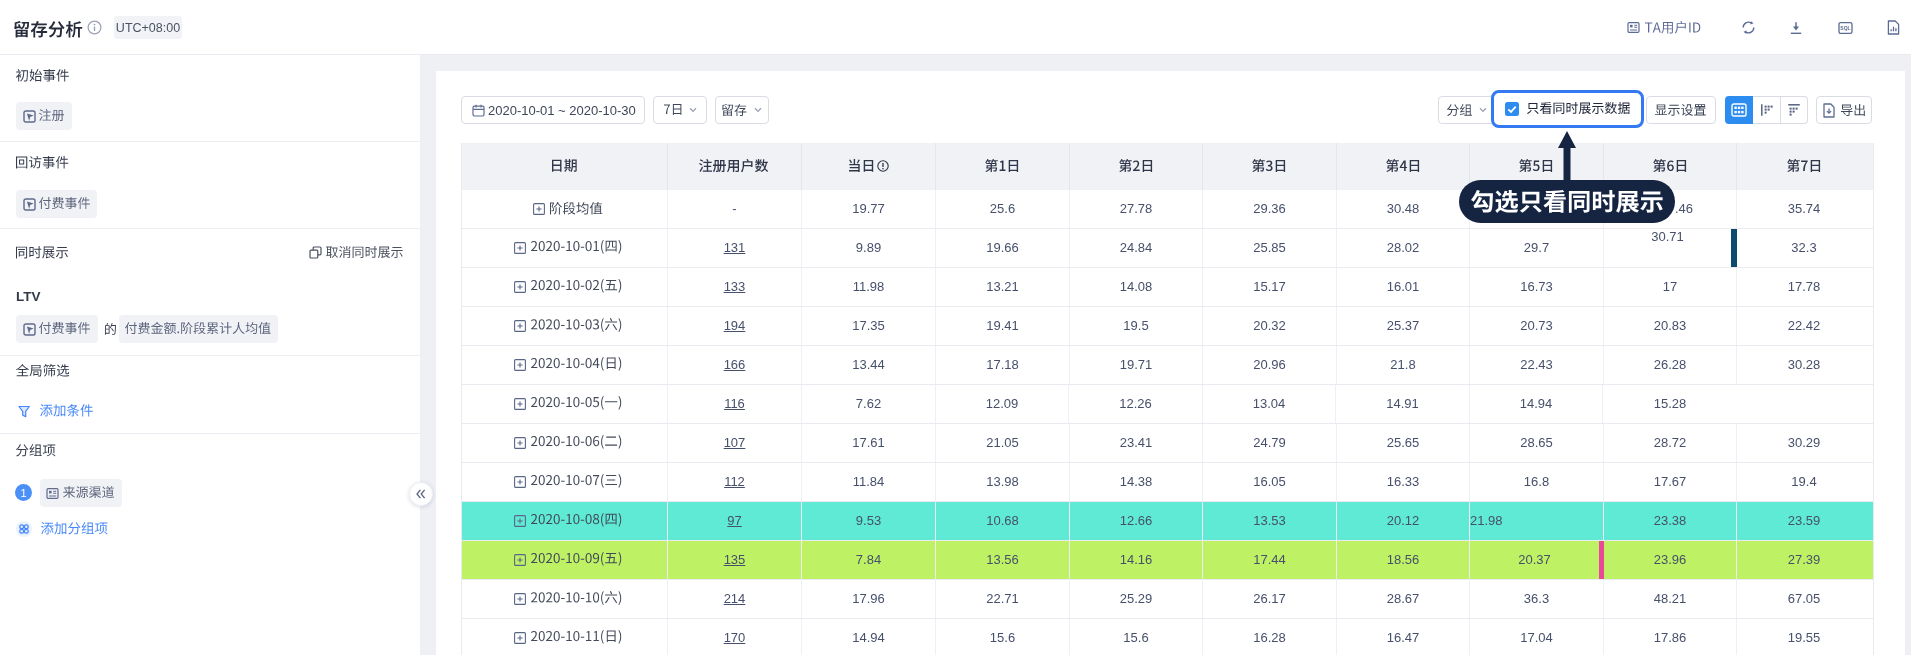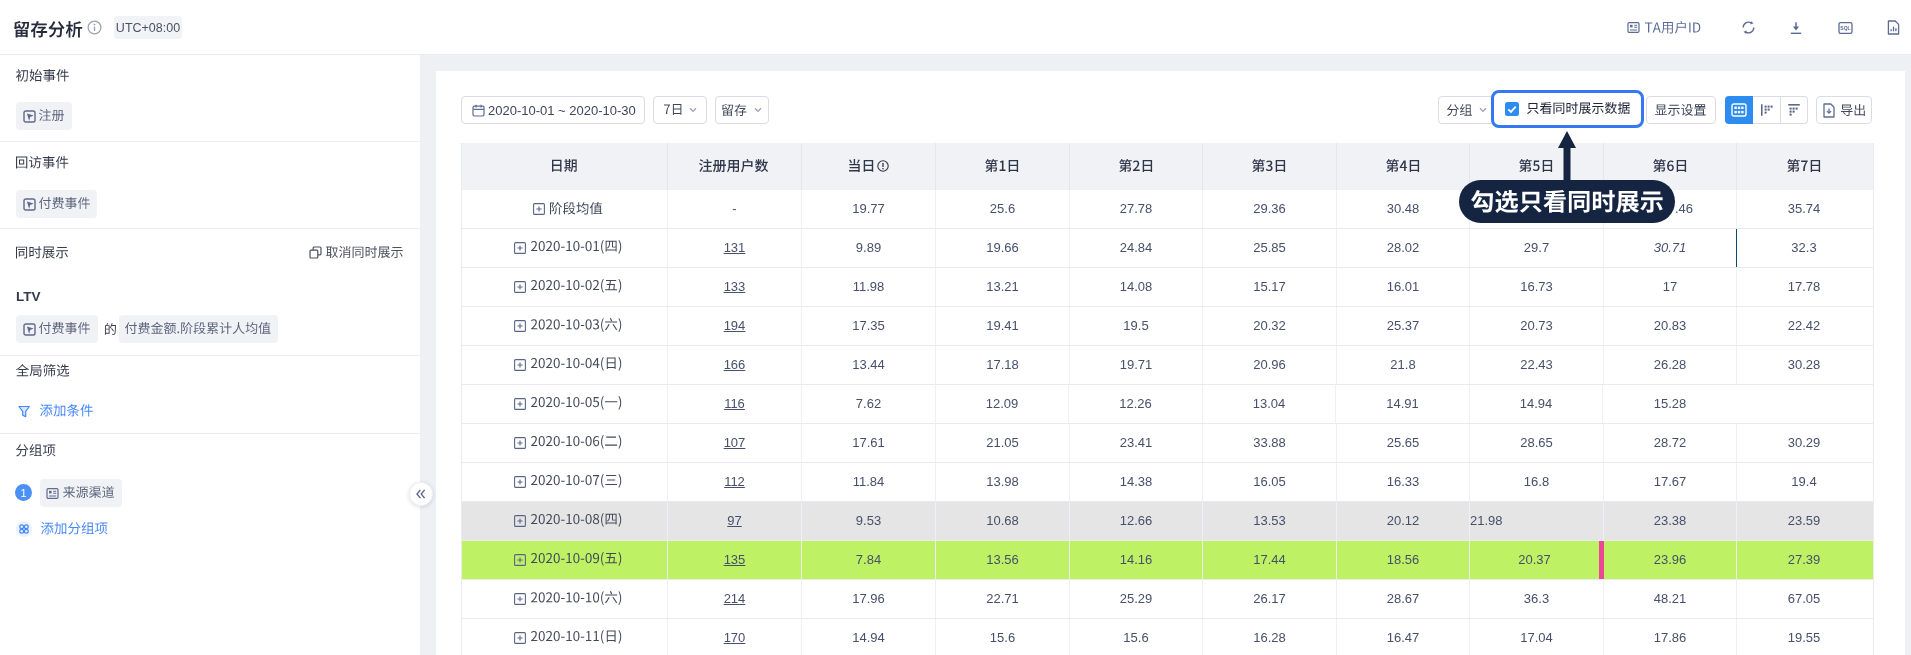--- a/index.html
+++ b/index.html
@@ -383,21 +383,21 @@
       </div>
       <div style="width:134px;box-sizing:border-box;border-right:1px solid #eef0f5;display:flex;align-items:center;justify-content:center;gap:5px;">
         <span class="num">25.85</span>
       </div>
       <div style="width:133px;box-sizing:border-box;border-right:1px solid #eef0f5;display:flex;align-items:center;justify-content:center;gap:5px;">
         <span class="num">28.02</span>
       </div>
       <div style="width:134px;box-sizing:border-box;border-right:1px solid #eef0f5;display:flex;align-items:center;justify-content:center;gap:5px;">
         <span class="num">29.7</span>
       </div>
-      <div style="width:133px;box-sizing:border-box;border-right:1px solid #0c4a6e;display:flex;align-items:center;justify-content:center;gap:5px;font-style:italic;">
+      <div style="width:133px;box-sizing:border-box;border-right:6px solid #0c4a6e;display:flex;justify-content:center;gap:5px;">
         <span class="num">30.71</span>
       </div>
       <div style="width:134px;box-sizing:border-box;display:flex;align-items:center;justify-content:center;gap:5px;">
         <span class="num">32.3</span>
       </div>
     </div>
     <div style="display:flex;height:39px;border-bottom:1px solid #e9ebf1;box-sizing:border-box;background:#fff;">
       <div style="width:206px;box-sizing:border-box;border-right:1px solid #eef0f5;display:flex;align-items:center;justify-content:center;gap:5px;">
         <span style="display:flex;align-items:center;gap:5px;transform:translateX(4px);">
           <svg width="12" height="12" viewBox="0 0 12 12">
@@ -572,21 +572,21 @@
       <div style="width:134px;box-sizing:border-box;border-right:1px solid #eef0f5;display:flex;align-items:center;justify-content:center;gap:5px;">
         <span class="num">17.61</span>
       </div>
       <div style="width:134px;box-sizing:border-box;border-right:1px solid #eef0f5;display:flex;align-items:center;justify-content:center;gap:5px;">
         <span class="num">21.05</span>
       </div>
       <div style="width:133px;box-sizing:border-box;border-right:1px solid #eef0f5;display:flex;align-items:center;justify-content:center;gap:5px;">
         <span class="num">23.41</span>
       </div>
       <div style="width:134px;box-sizing:border-box;border-right:1px solid #eef0f5;display:flex;align-items:center;justify-content:center;gap:5px;">
-        <span class="num">33.88</span>
+        <span class="num">24.79</span>
       </div>
       <div style="width:133px;box-sizing:border-box;border-right:1px solid #eef0f5;display:flex;align-items:center;justify-content:center;gap:5px;">
         <span class="num">25.65</span>
       </div>
       <div style="width:134px;box-sizing:border-box;border-right:1px solid #eef0f5;display:flex;align-items:center;justify-content:center;gap:5px;">
         <span class="num">28.65</span>
       </div>
       <div style="width:133px;box-sizing:border-box;border-right:1px solid #eef0f5;display:flex;align-items:center;justify-content:center;gap:5px;">
         <span class="num">28.72</span>
       </div>
@@ -627,21 +627,21 @@
       <div style="width:134px;box-sizing:border-box;border-right:1px solid #eef0f5;display:flex;align-items:center;justify-content:center;gap:5px;">
         <span class="num">16.8</span>
       </div>
       <div style="width:133px;box-sizing:border-box;border-right:1px solid #eef0f5;display:flex;align-items:center;justify-content:center;gap:5px;">
         <span class="num">17.67</span>
       </div>
       <div style="width:134px;box-sizing:border-box;display:flex;align-items:center;justify-content:center;gap:5px;">
         <span class="num">19.4</span>
       </div>
     </div>
-    <div style="display:flex;height:39px;border-bottom:1px solid #e9ebf1;box-sizing:border-box;background:#e5e5e5;">
+    <div style="display:flex;height:39px;border-bottom:1px solid #e9ebf1;box-sizing:border-box;background:#5eead4;">
       <div style="width:206px;box-sizing:border-box;border-right:1px solid #eef0f5;display:flex;align-items:center;justify-content:center;gap:5px;">
         <span style="display:flex;align-items:center;gap:5px;transform:translateX(4px);">
           <svg width="12" height="12" viewBox="0 0 12 12">
             <rect x="0.6" y="0.6" width="10.8" height="10.8" rx="1" fill="none" stroke="#5a6686" stroke-width="1.1"></rect>
             <path d="M6 3.4 V8.6 M3.4 6 H8.6" stroke="#5a6686" stroke-width="1.1" fill="none"></path>
           </svg>
           <svg width="92" height="15" viewBox="0.5 -11.0 92 15">
             <path fill="#424959" d="M0.6 0V-0.7Q2.2 -2.1 3.2 -3.2Q4.2 -4.3 4.6 -5.3Q5.1 -6.3 5.1 -7.1Q5.1 -7.7 4.9 -8.1Q4.7 -8.6 4.3 -8.8Q3.9 -9.1 3.3 -9.1Q2.7 -9.1 2.2 -8.7Q1.7 -8.4 1.3 -7.9L0.5 -8.6Q1.1 -9.3 1.8 -9.7Q2.5 -10.1 3.5 -10.1Q4.3 -10.1 5 -9.7Q5.6 -9.4 6 -8.7Q6.3 -8 6.3 -7.2Q6.3 -6.2 5.9 -5.2Q5.4 -4.2 4.5 -3.1Q3.6 -2.1 2.5 -1Q2.8 -1 3.3 -1Q3.7 -1.1 4.1 -1.1H6.8V0ZM11.2 0.2Q10.3 0.2 9.6 -0.4Q8.9 -1 8.5 -2.1Q8.2 -3.3 8.2 -5Q8.2 -6.7 8.5 -7.8Q8.9 -9 9.6 -9.5Q10.3 -10.1 11.2 -10.1Q12.2 -10.1 12.9 -9.5Q13.6 -9 13.9 -7.8Q14.3 -6.7 14.3 -5Q14.3 -3.3 13.9 -2.1Q13.6 -1 12.9 -0.4Q12.2 0.2 11.2 0.2ZM11.2 -0.8Q11.8 -0.8 12.2 -1.3Q12.7 -1.7 12.9 -2.6Q13.1 -3.5 13.1 -5Q13.1 -6.4 12.9 -7.3Q12.7 -8.2 12.2 -8.7Q11.8 -9.1 11.2 -9.1Q10.7 -9.1 10.3 -8.7Q9.8 -8.2 9.6 -7.3Q9.4 -6.4 9.4 -5Q9.4 -3.5 9.6 -2.6Q9.8 -1.7 10.3 -1.3Q10.7 -0.8 11.2 -0.8ZM15.6 0V-0.7Q17.1 -2.1 18.1 -3.2Q19.1 -4.3 19.6 -5.3Q20.1 -6.3 20.1 -7.1Q20.1 -7.7 19.9 -8.1Q19.7 -8.6 19.3 -8.8Q18.9 -9.1 18.3 -9.1Q17.7 -9.1 17.2 -8.7Q16.7 -8.4 16.2 -7.9L15.5 -8.6Q16.1 -9.3 16.8 -9.7Q17.5 -10.1 18.4 -10.1Q19.3 -10.1 20 -9.7Q20.6 -9.4 21 -8.7Q21.3 -8 21.3 -7.2Q21.3 -6.2 20.8 -5.2Q20.3 -4.2 19.5 -3.1Q18.6 -2.1 17.4 -1Q17.8 -1 18.3 -1Q18.7 -1.1 19.1 -1.1H21.8V0ZM26.2 0.2Q25.3 0.2 24.6 -0.4Q23.9 -1 23.5 -2.1Q23.1 -3.3 23.1 -5Q23.1 -6.7 23.5 -7.8Q23.9 -9 24.6 -9.5Q25.3 -10.1 26.2 -10.1Q27.2 -10.1 27.9 -9.5Q28.5 -9 28.9 -7.8Q29.3 -6.7 29.3 -5Q29.3 -3.3 28.9 -2.1Q28.5 -1 27.9 -0.4Q27.2 0.2 26.2 0.2ZM26.2 -0.8Q26.8 -0.8 27.2 -1.3Q27.6 -1.7 27.9 -2.6Q28.1 -3.5 28.1 -5Q28.1 -6.4 27.9 -7.3Q27.6 -8.2 27.2 -8.7Q26.8 -9.1 26.2 -9.1Q25.7 -9.1 25.2 -8.7Q24.8 -8.2 24.6 -7.3Q24.3 -6.4 24.3 -5Q24.3 -3.5 24.6 -2.6Q24.8 -1.7 25.2 -1.3Q25.7 -0.8 26.2 -0.8ZM30.6 -3.3V-4.2H34.1V-3.3ZM35.8 0V-1H38.1V-8.4H36.3V-9.2Q36.9 -9.3 37.4 -9.5Q37.9 -9.7 38.3 -9.9H39.3V-1H41.3V0ZM45.9 0.2Q45 0.2 44.3 -0.4Q43.6 -1 43.2 -2.1Q42.8 -3.3 42.8 -5Q42.8 -6.7 43.2 -7.8Q43.6 -9 44.3 -9.5Q45 -10.1 45.9 -10.1Q46.8 -10.1 47.5 -9.5Q48.2 -9 48.6 -7.8Q49 -6.7 49 -5Q49 -3.3 48.6 -2.1Q48.2 -1 47.5 -0.4Q46.8 0.2 45.9 0.2ZM45.9 -0.8Q46.5 -0.8 46.9 -1.3Q47.3 -1.7 47.6 -2.6Q47.8 -3.5 47.8 -5Q47.8 -6.4 47.6 -7.3Q47.3 -8.2 46.9 -8.7Q46.5 -9.1 45.9 -9.1Q45.3 -9.1 44.9 -8.7Q44.5 -8.2 44.2 -7.3Q44 -6.4 44 -5Q44 -3.5 44.2 -2.6Q44.5 -1.7 44.9 -1.3Q45.3 -0.8 45.9 -0.8ZM50.3 -3.3V-4.2H53.7V-3.3ZM58.1 0.2Q57.1 0.2 56.4 -0.4Q55.7 -1 55.4 -2.1Q55 -3.3 55 -5Q55 -6.7 55.4 -7.8Q55.7 -9 56.4 -9.5Q57.1 -10.1 58.1 -10.1Q59 -10.1 59.7 -9.5Q60.4 -9 60.8 -7.8Q61.2 -6.7 61.2 -5Q61.2 -3.3 60.8 -2.1Q60.4 -1 59.7 -0.4Q59 0.2 58.1 0.2ZM58.1 -0.8Q58.6 -0.8 59.1 -1.3Q59.5 -1.7 59.7 -2.6Q60 -3.5 60 -5Q60 -6.4 59.7 -7.3Q59.5 -8.2 59.1 -8.7Q58.6 -9.1 58.1 -9.1Q57.5 -9.1 57.1 -8.7Q56.7 -8.2 56.4 -7.3Q56.2 -6.4 56.2 -5Q56.2 -3.5 56.4 -2.6Q56.7 -1.7 57.1 -1.3Q57.5 -0.8 58.1 -0.8ZM65.6 0.2Q64.7 0.2 64 -0.2Q63.3 -0.5 62.8 -1.1Q62.4 -1.7 62.4 -2.5Q62.4 -3.1 62.7 -3.7Q63 -4.2 63.4 -4.6Q63.8 -4.9 64.3 -5.2V-5.3Q63.7 -5.6 63.3 -6.2Q62.9 -6.8 62.9 -7.5Q62.9 -8.3 63.3 -8.9Q63.6 -9.4 64.2 -9.7Q64.9 -10 65.6 -10Q66.5 -10 67.1 -9.7Q67.7 -9.4 68 -8.8Q68.3 -8.2 68.3 -7.4Q68.3 -6.9 68.1 -6.5Q67.9 -6 67.6 -5.6Q67.3 -5.3 67 -5.1V-5Q67.5 -4.7 67.8 -4.4Q68.2 -4 68.5 -3.6Q68.7 -3.1 68.7 -2.4Q68.7 -1.7 68.3 -1.1Q67.9 -0.5 67.2 -0.2Q66.5 0.2 65.6 0.2ZM66.3 -5.4Q66.8 -5.8 67 -6.3Q67.3 -6.8 67.3 -7.4Q67.3 -7.9 67.1 -8.3Q66.9 -8.7 66.5 -8.9Q66.1 -9.1 65.6 -9.1Q64.9 -9.1 64.5 -8.7Q64 -8.3 64 -7.5Q64 -6.9 64.4 -6.5Q64.7 -6.2 65.2 -5.9Q65.7 -5.6 66.3 -5.4ZM65.6 -0.7Q66.2 -0.7 66.6 -1Q67 -1.2 67.3 -1.5Q67.5 -1.9 67.5 -2.4Q67.5 -2.9 67.3 -3.3Q67.1 -3.6 66.7 -3.9Q66.4 -4.2 65.9 -4.4Q65.4 -4.6 64.9 -4.8Q64.3 -4.4 63.9 -3.9Q63.5 -3.3 63.5 -2.6Q63.5 -2 63.8 -1.6Q64.1 -1.2 64.6 -1Q65 -0.7 65.6 -0.7ZM72.5 2.7Q71.6 1.1 71.1 -0.5Q70.6 -2.2 70.6 -4.2Q70.6 -6.2 71.1 -7.9Q71.6 -9.5 72.5 -11L73.3 -10.7Q72.4 -9.3 72 -7.6Q71.6 -5.9 71.6 -4.2Q71.6 -2.5 72 -0.8Q72.4 0.9 73.3 2.3ZM75.1 -10.2H86.1V0.5H85.1V-9.2H76.1V0.6H75.1ZM75.6 -1.4H85.7V-0.4H75.6ZM78.6 -9.6H79.6Q79.6 -8.1 79.5 -7Q79.4 -5.8 79.1 -5Q78.8 -4.1 78.3 -3.5Q77.8 -2.8 76.9 -2.4Q76.8 -2.5 76.7 -2.7Q76.6 -2.8 76.5 -2.9Q76.4 -3.1 76.2 -3.2Q77.1 -3.6 77.5 -4.1Q78 -4.6 78.2 -5.4Q78.5 -6.2 78.5 -7.2Q78.6 -8.2 78.6 -9.6ZM81.5 -9.4H82.5V-4.9Q82.5 -4.6 82.5 -4.5Q82.6 -4.3 82.8 -4.3Q82.9 -4.3 83.1 -4.3Q83.2 -4.3 83.5 -4.3Q83.7 -4.3 83.9 -4.3Q84 -4.3 84.1 -4.3Q84.3 -4.3 84.5 -4.4Q84.8 -4.4 84.9 -4.4Q84.9 -4.2 84.9 -4Q84.9 -3.7 85 -3.5Q84.9 -3.5 84.6 -3.5Q84.4 -3.5 84.1 -3.5Q84.1 -3.5 83.8 -3.5Q83.6 -3.5 83.4 -3.5Q83.2 -3.5 83 -3.5Q82.8 -3.5 82.7 -3.5Q82.2 -3.5 81.9 -3.6Q81.7 -3.8 81.6 -4.1Q81.5 -4.4 81.5 -5ZM88.7 2.7 87.9 2.3Q88.8 0.9 89.2 -0.8Q89.7 -2.5 89.7 -4.2Q89.7 -5.9 89.2 -7.6Q88.8 -9.3 87.9 -10.7L88.7 -11Q89.6 -9.5 90.2 -7.9Q90.7 -6.2 90.7 -4.2Q90.7 -2.2 90.2 -0.5Q89.6 1.1 88.7 2.7Z"></path>
           </svg>
         </span>

